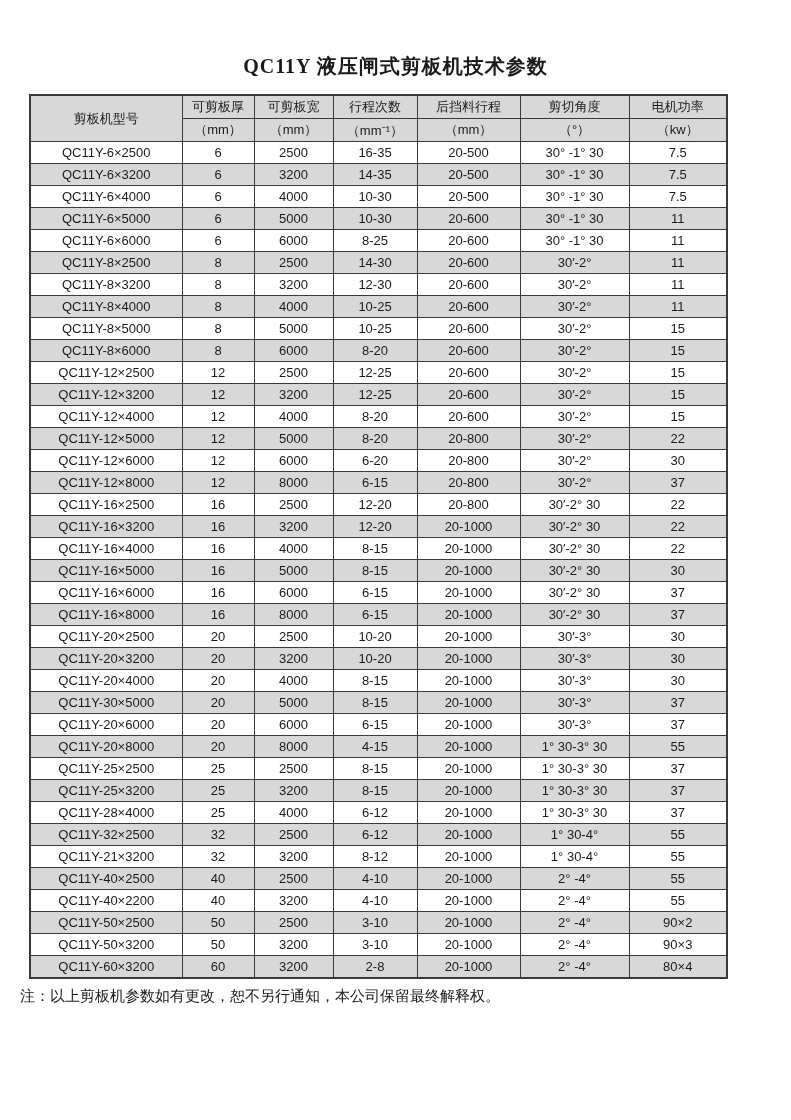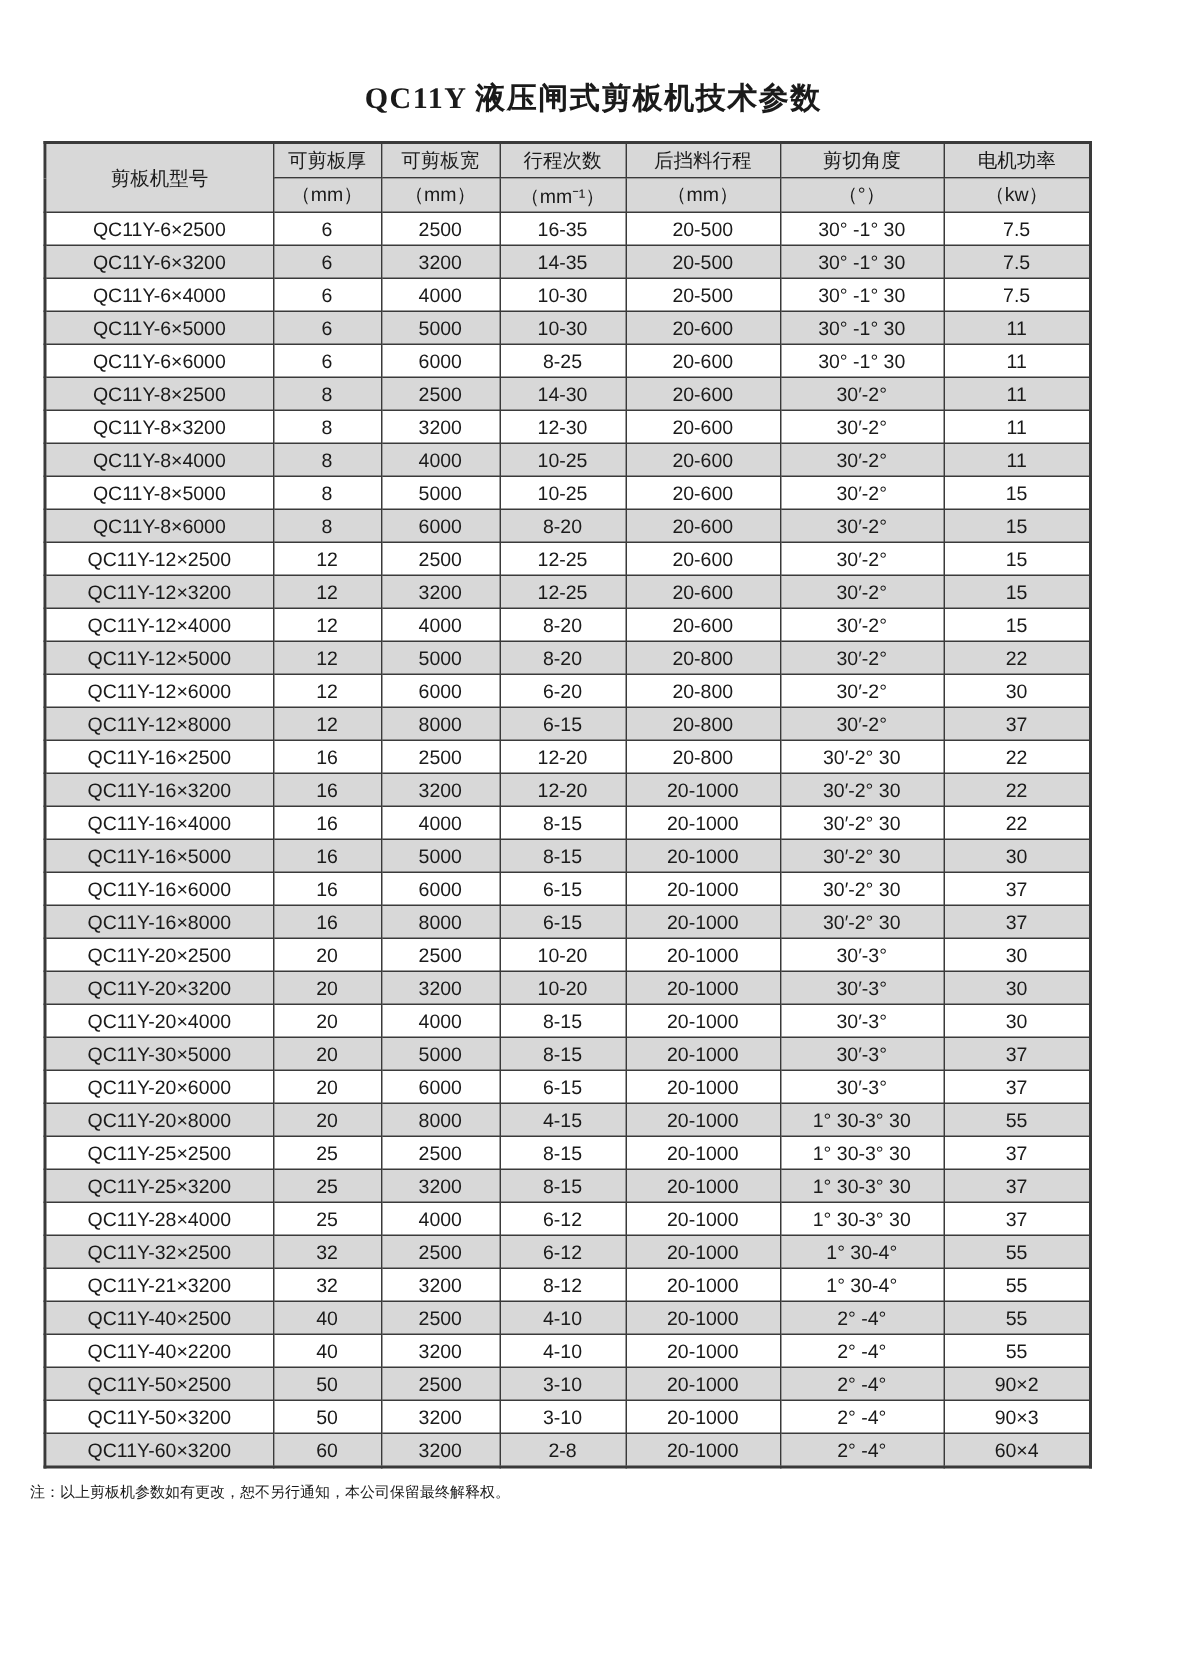--- a/index.html
+++ b/index.html
@@ -38,21 +38,21 @@
   }
   table.spec tbody td{
     background:var(--row-bg);
     height:21px;
   }
   table.spec tbody tr.stripe td{
     background:var(--hdr-bg);
   }
   .note{
     margin:9px 0 0 20px;
-    font-size:10px;line-height:16px;
+    font-size:15px;line-height:16px;
   }
 </style>
 </head>
 <body>
 
 <div class="page">
 
   <h1 class="title">QC11Y 液压闸式剪板机技术参数</h1>
 
   <table class="spec">
@@ -418,20 +418,20 @@
           <td>2° -4°</td>
           <td>90×3</td>
         </tr>
         <tr class="stripe">
           <td>QC11Y-60×3200</td>
           <td>60</td>
           <td>3200</td>
           <td>2-8</td>
           <td>20-1000</td>
           <td>2° -4°</td>
-          <td>60×4</td>
+          <td>80×4</td>
         </tr>
       </tbody>
   </table>
 
   <p class="note">注：以上剪板机参数如有更改，恕不另行通知，本公司保留最终解释权。</p>
 
 </div>
 
 </body></html>

